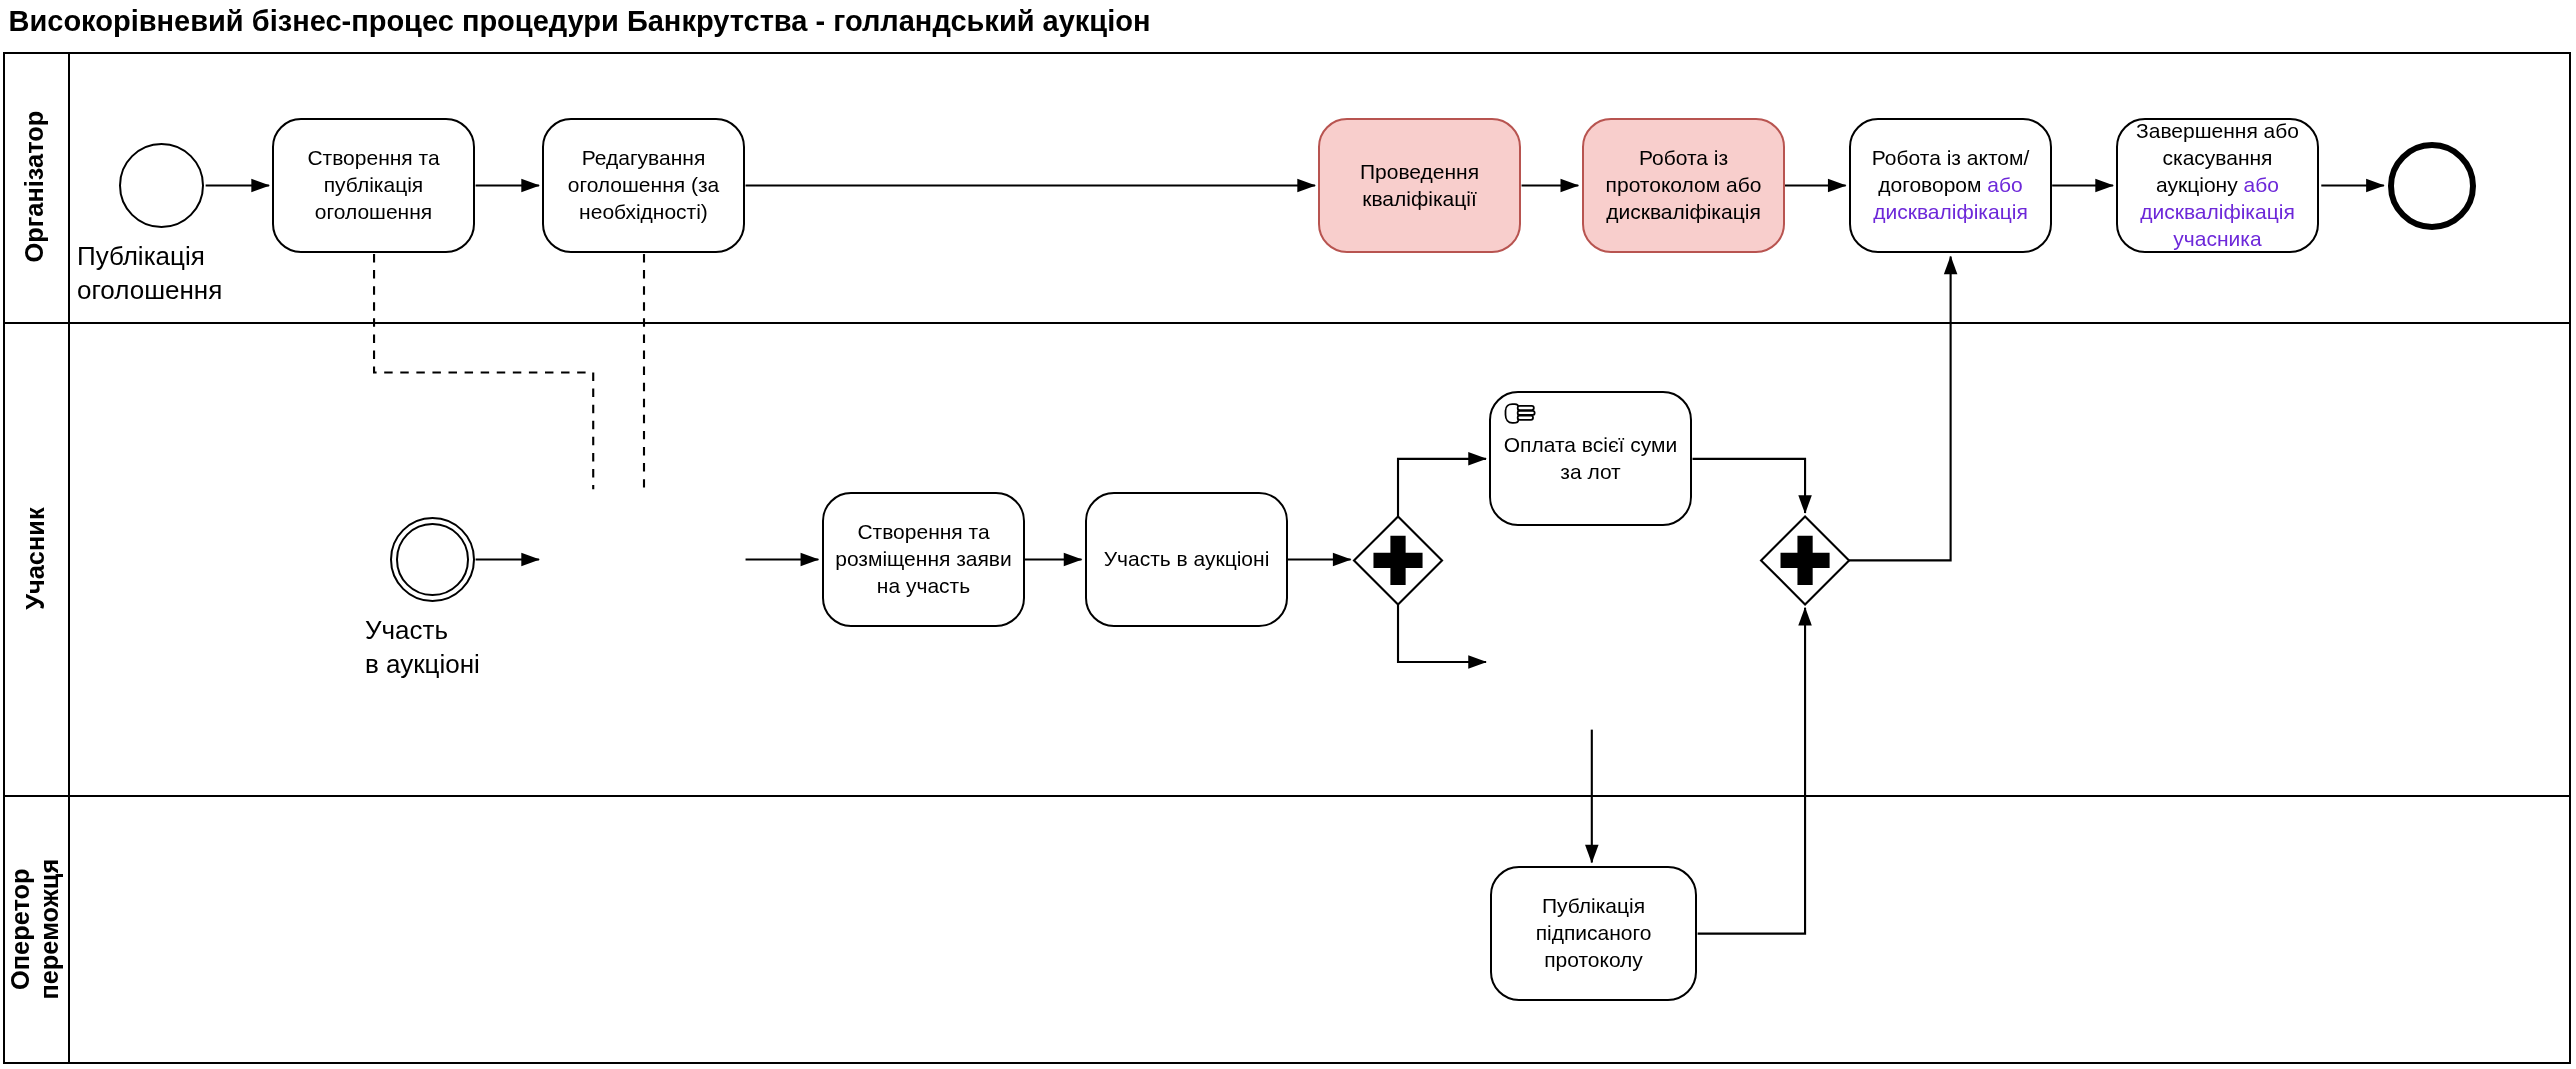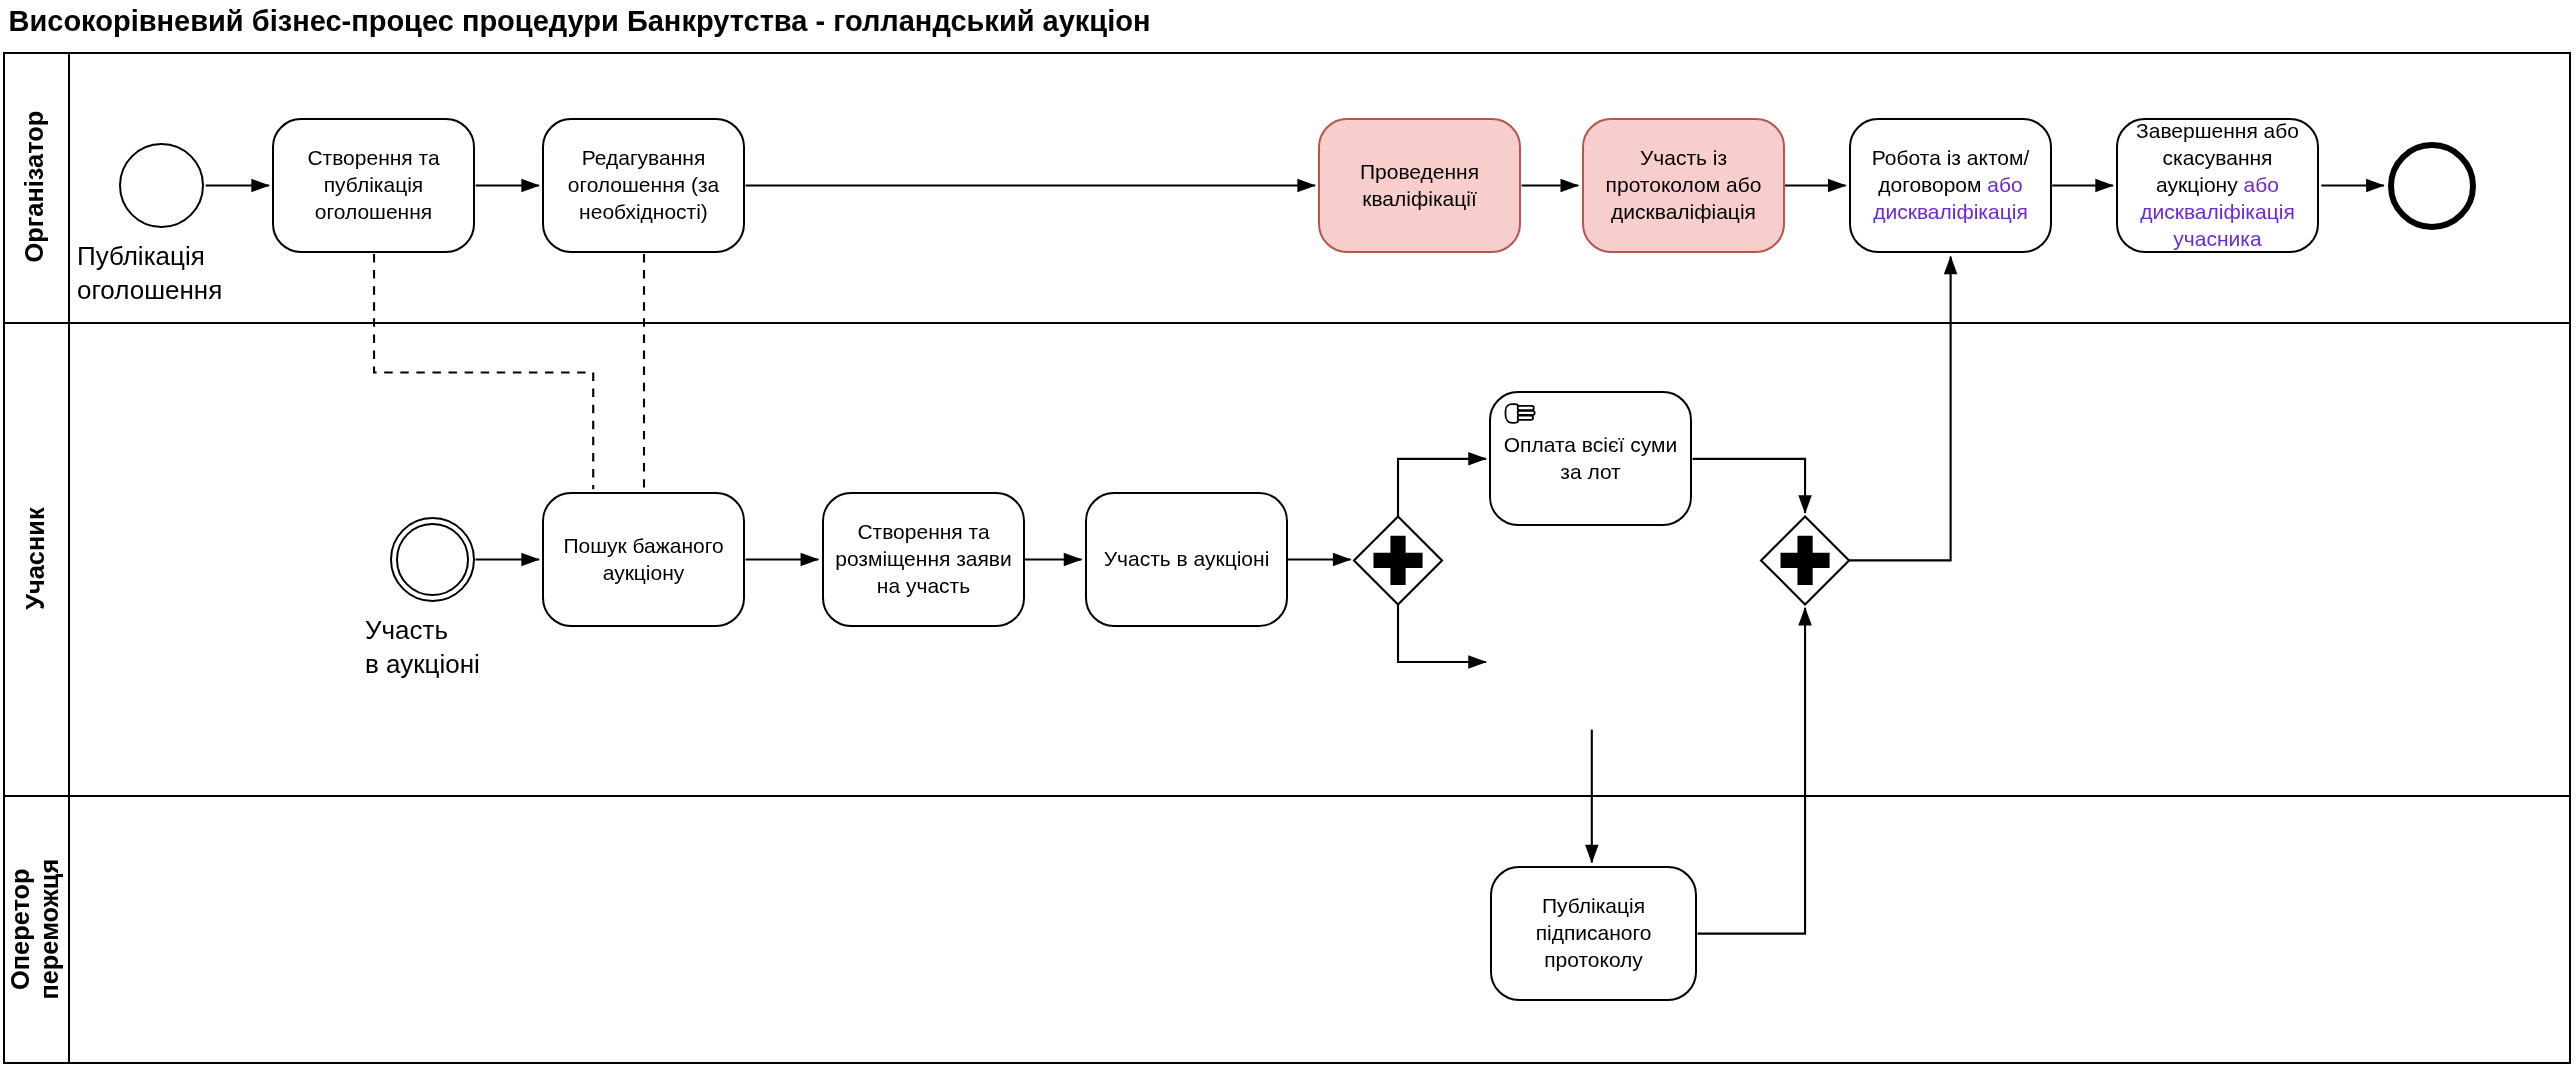--- a/index.html
+++ b/index.html
@@ -106,41 +106,38 @@
   <div class="task" style="left:272px;top:118px">
     <span>Створення та публікація оголошення</span>
   </div>
   <div class="task" style="left:542px;top:118px">
     <span>Редагування оголошення (за необхідності)</span>
   </div>
   <div class="task highlight" style="left:1318px;top:118px">
     <span>Проведення кваліфікації</span>
   </div>
   <div class="task highlight" style="left:1582px;top:118px">
-    <span>Участь із протоколом або дискваліфіація</span>
+    <span>Робота із протоколом або дискваліфікація</span>
   </div>
   <div class="task" style="left:1849px;top:118px">
     <span><span>Робота із актом/ договором</span>
       <span class="alert">або дискваліфікація</span></span>
   </div>
   <div class="task" style="left:2116px;top:118px">
     <span><span>Завершення або скасування аукціону</span>
       <span class="alert">або дискваліфікація учасника</span></span>
   </div>
   <div class="event end" style="left:2388px;top:142px"></div>
 
   <div class="event start" style="left:390px;top:517px">
     <div class="inner-ring"></div>
   </div>
   <div class="event-label" style="left:365px;top:614px;width:135px">Участь
 в аукціоні</div>
 
-  <div class="task" style="left:542px;top:492px">
-    <span>Пошук бажаного аукціону</span>
-  </div>
   <div class="task" style="left:822px;top:492px">
     <span>Створення та розміщення заяви на участь</span>
   </div>
   <div class="task" style="left:1085px;top:492px">
     <span>Участь в аукціоні</span>
   </div>
 
   <div class="task" style="left:1489px;top:391px">
     <svg class="hand" viewBox="0 0 26 20">
       <g stroke="#000" fill="#fff" stroke-width="1.3" stroke-linejoin="round">

